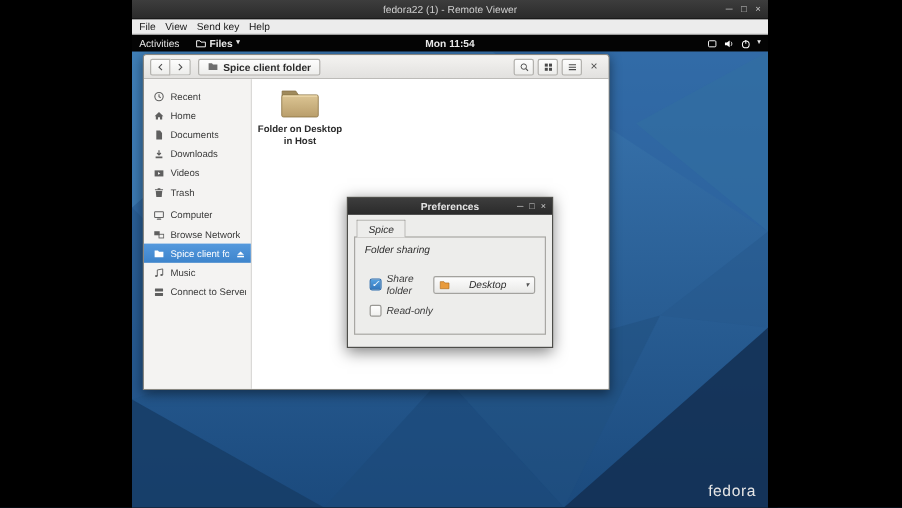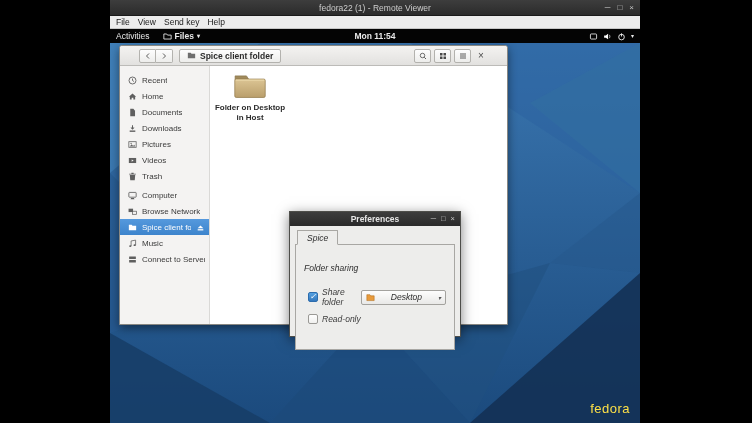--- a/index.html
+++ b/index.html
@@ -20,25 +20,25 @@
   .appmenu { display:flex; align-items:center; gap:3px; margin-left:13px; font-size:8.5px; font-weight:bold; }
   .appmenu svg { width:9px; height:9px; display:block; }
   .caret { font-size:6px; line-height:1; }
   .clock { position:absolute; left:50%; transform:translateX(-50%); font-size:8.5px; font-weight:bold; }
   .sysicons { margin-left:auto; display:flex; align-items:center; gap:5px; }
   .sysicons svg { width:9px; height:9px; display:block; }
 
   
   .desktop { position:relative; width:530px; height:380px; overflow:hidden; background:#2d69a5; }
   .wallpaper { position:absolute; left:0; top:0; width:530px; height:380px; }
-  .fedora-logo { position:absolute; right:10px; bottom:7px; font-size:13px; color:#fde047; letter-spacing:.5px; }
+  .fedora-logo { position:absolute; right:10px; bottom:7px; font-size:13px; color:#e5e5e5; letter-spacing:.5px; }
 
   
   .files { position:absolute; left:9px; top:2px; width:389px; height:280px; background:#fff; border:1px solid #888782; border-radius:3px 3px 0 0; box-shadow:0 3px 10px rgba(0,0,0,.45); display:flex; flex-direction:column; }
-  .headerbar { flex:0 0 20px; background:linear-gradient(#f4f3f1,#e2e1df); border-bottom:1px solid #bcbbb8; border-radius:2px 2px 0 0; display:flex; align-items:center; padding:0 19px; gap:6px; }
+  .headerbar { flex:0 0 20px; background:linear-gradient(#f4f3f1,#e2e1df); border-bottom:1px solid #bcbbb8; border-radius:2px 2px 0 0; display:flex; align-items:center; padding:0 5px; gap:6px; }
   .navbtns { display:flex; }
   .hb-btn { height:14px; min-width:17px; display:flex; align-items:center; justify-content:center; background:linear-gradient(#fdfdfd,#ededeb); border:1px solid #b3b2ae; color:#4a4a4a; border-radius:2px; padding:0; cursor:default; }
   .navbtns .hb-btn:first-child { border-radius:2px 0 0 2px; }
   .navbtns .hb-btn:last-child { border-radius:0 2px 2px 0; border-left:0; }
   .hb-btn svg { width:8px; height:8px; display:block; }
   .breadcrumb { height:14px; display:flex; align-items:center; gap:4px; padding:0 7px; background:linear-gradient(#fdfdfd,#ededeb); border:1px solid #b3b2ae; border-radius:2px; font-size:8.5px; font-weight:bold; color:#2c2c2c; }
   .breadcrumb svg { width:9px; height:9px; display:block; }
   .hb-right { margin-left:auto; display:flex; gap:3px; align-items:center; }
   .hb-close { border:none; background:none; font-size:10px; color:#4d4d4d; width:14px; height:14px; line-height:12px; text-align:center; }
   .files-body { flex:1; display:flex; min-height:0; }
@@ -49,27 +49,27 @@
   .side-item.selected svg { color:#fff; }
   .s-label { white-space:nowrap; overflow:hidden; }
   .eject-btn { margin-left:auto; display:flex; }
   .side-item.gap { margin-top:3px; }
   .main { flex:1; background:#fff; position:relative; }
   .file-item { position:absolute; left:4px; top:7px; width:72px; text-align:center;font-weight:bold; }
   .file-item svg { display:block; margin:0 auto; }
   .file-label { margin-top:3px; font-size:8px; color:#2b2b2b; line-height:1.25; }
 
   
-  .prefs { position:absolute; left:179px; top:121px; width:172px; height:126px; background:#ededeb; border:1px solid #4e4e4a; box-shadow:0 3px 12px rgba(0,0,0,.5); display:flex; flex-direction:column;margin-top:47px; }
+  .prefs { position:absolute; left:179px; top:121px; width:172px; height:126px; background:#ededeb; border:1px solid #4e4e4a; box-shadow:0 3px 12px rgba(0,0,0,.5); display:flex; flex-direction:column; }
   .ptitlebar { flex:0 0 14px; background:linear-gradient(#3d3d3d,#2a2a2a); display:flex; align-items:center; justify-content:center; position:relative; }
   .ptitle { font-size:8.5px; font-weight:bold; color:#e6e6e6; }
   .pcontrols { position:absolute; right:5px; display:flex; gap:5px; color:#c9c9c9; font-size:7.5px; align-items:center; line-height:1; }
   .pbody { flex:1; padding:4px 5px 10px; display:flex; flex-direction:column;font-style:italic; }
   .tab { align-self:flex-start; font-size:8.5px; color:#2e2e2e; background:#ededeb; border:1px solid #a8a7a3; border-bottom:1px solid #ededeb; padding:2px 9px 1px; margin-bottom:-1px; position:relative; z-index:1; border-radius:1px 1px 0 0; margin-left:2px; }
-  .page { flex:1; border:1px solid #a8a7a3; background:#ededeb; padding:18px 8px; }
+  .page { flex:1; border:1px solid #a8a7a3; background:#ededeb; padding:5px 8px; }
   .section { font-size:8.5px; color:#2e2e2e; margin-bottom:14px; }
   .crow { display:flex; align-items:center; gap:4px; margin-bottom:7px; padding-left:4px; }
   .checkbox { width:10px; height:10px; flex:0 0 10px; border:1px solid #9a9995; background:linear-gradient(#fefefe,#f0f0ee); border-radius:2px; display:flex; align-items:center; justify-content:center; font-size:8px; color:#fff; line-height:1; }
   .checkbox.checked { background:linear-gradient(#54a0e0,#3478bd); border-color:#2d6dad; }
   .cb-label { font-size:8.5px; color:#3c3c3c; }
   .combo { margin-left:4px; width:86px; height:15px; display:flex; align-items:center; gap:16px; padding:0 4px; border:1px solid #a3a29e; border-radius:2px; background:linear-gradient(#fdfdfd,#e9e9e7); font-size:8.5px; color:#2e2e2e; }
   .combo svg { width:9px; height:9px; display:block; }
   .combo .arrow { margin-left:auto; font-size:6px; color:#555; }
 </style>
 </head>
@@ -212,28 +212,20 @@
             </div>
             <div class="side-item">
               <svg viewBox="0 0 16 16">
                   <path d="M8 2v6.5M5.2 6.2 8 9l2.8-2.8" fill="none" stroke="currentColor" stroke-width="1.8"></path>
                   <path d="M3 11.5h10V14H3z" fill="currentColor"></path>
                 </svg>
               <span class="s-label">Downloads</span>
             </div>
             <div class="side-item">
               <svg viewBox="0 0 16 16">
-                  <rect x="1.5" y="3" width="13" height="10" fill="none" stroke="currentColor" stroke-width="1.4"></rect>
-                  <path d="M3 11.5 6.5 7.5l2.5 3 2-2 2 3z" fill="currentColor"></path>
-                  <circle cx="5.5" cy="6" r="1.1" fill="currentColor"></circle>
-                </svg>
-              <span class="s-label">Pictures</span>
-            </div>
-            <div class="side-item">
-              <svg viewBox="0 0 16 16">
                   <rect x="1.5" y="3.5" width="13" height="9" fill="currentColor"></rect>
                   <path d="M6.5 6 10 8l-3.5 2z" fill="#f4f3f2"></path>
                 </svg>
               <span class="s-label">Videos</span>
             </div>
             <div class="side-item">
               <svg viewBox="0 0 16 16">
                   <path d="M6 1.5h4V3h4v1.5H2V3h4z" fill="currentColor"></path>
                   <path d="M3.2 5.5h9.6L12 14.5H4z" fill="currentColor"></path>
                 </svg>

